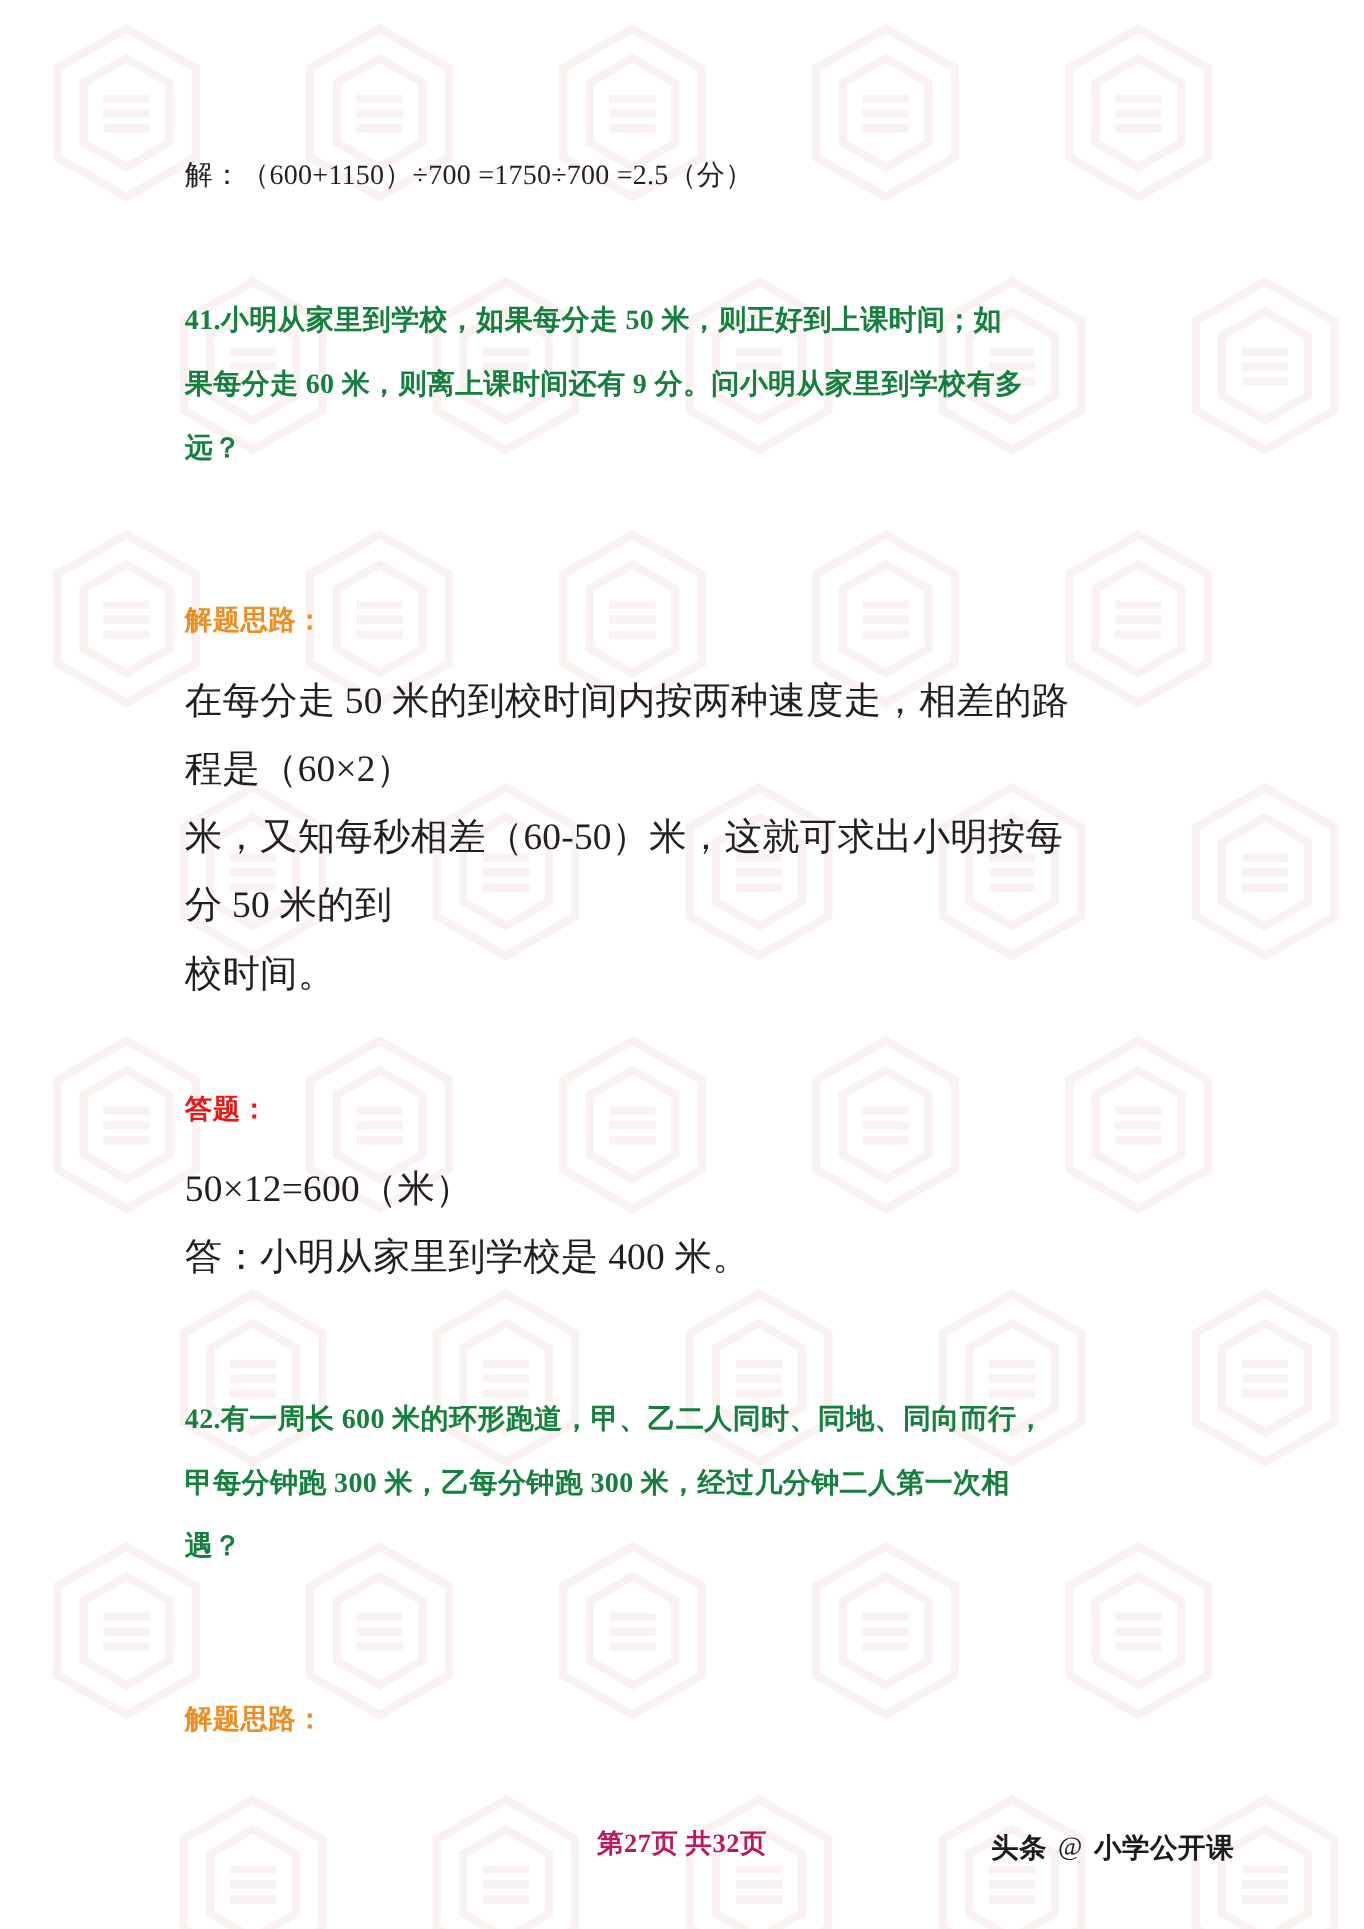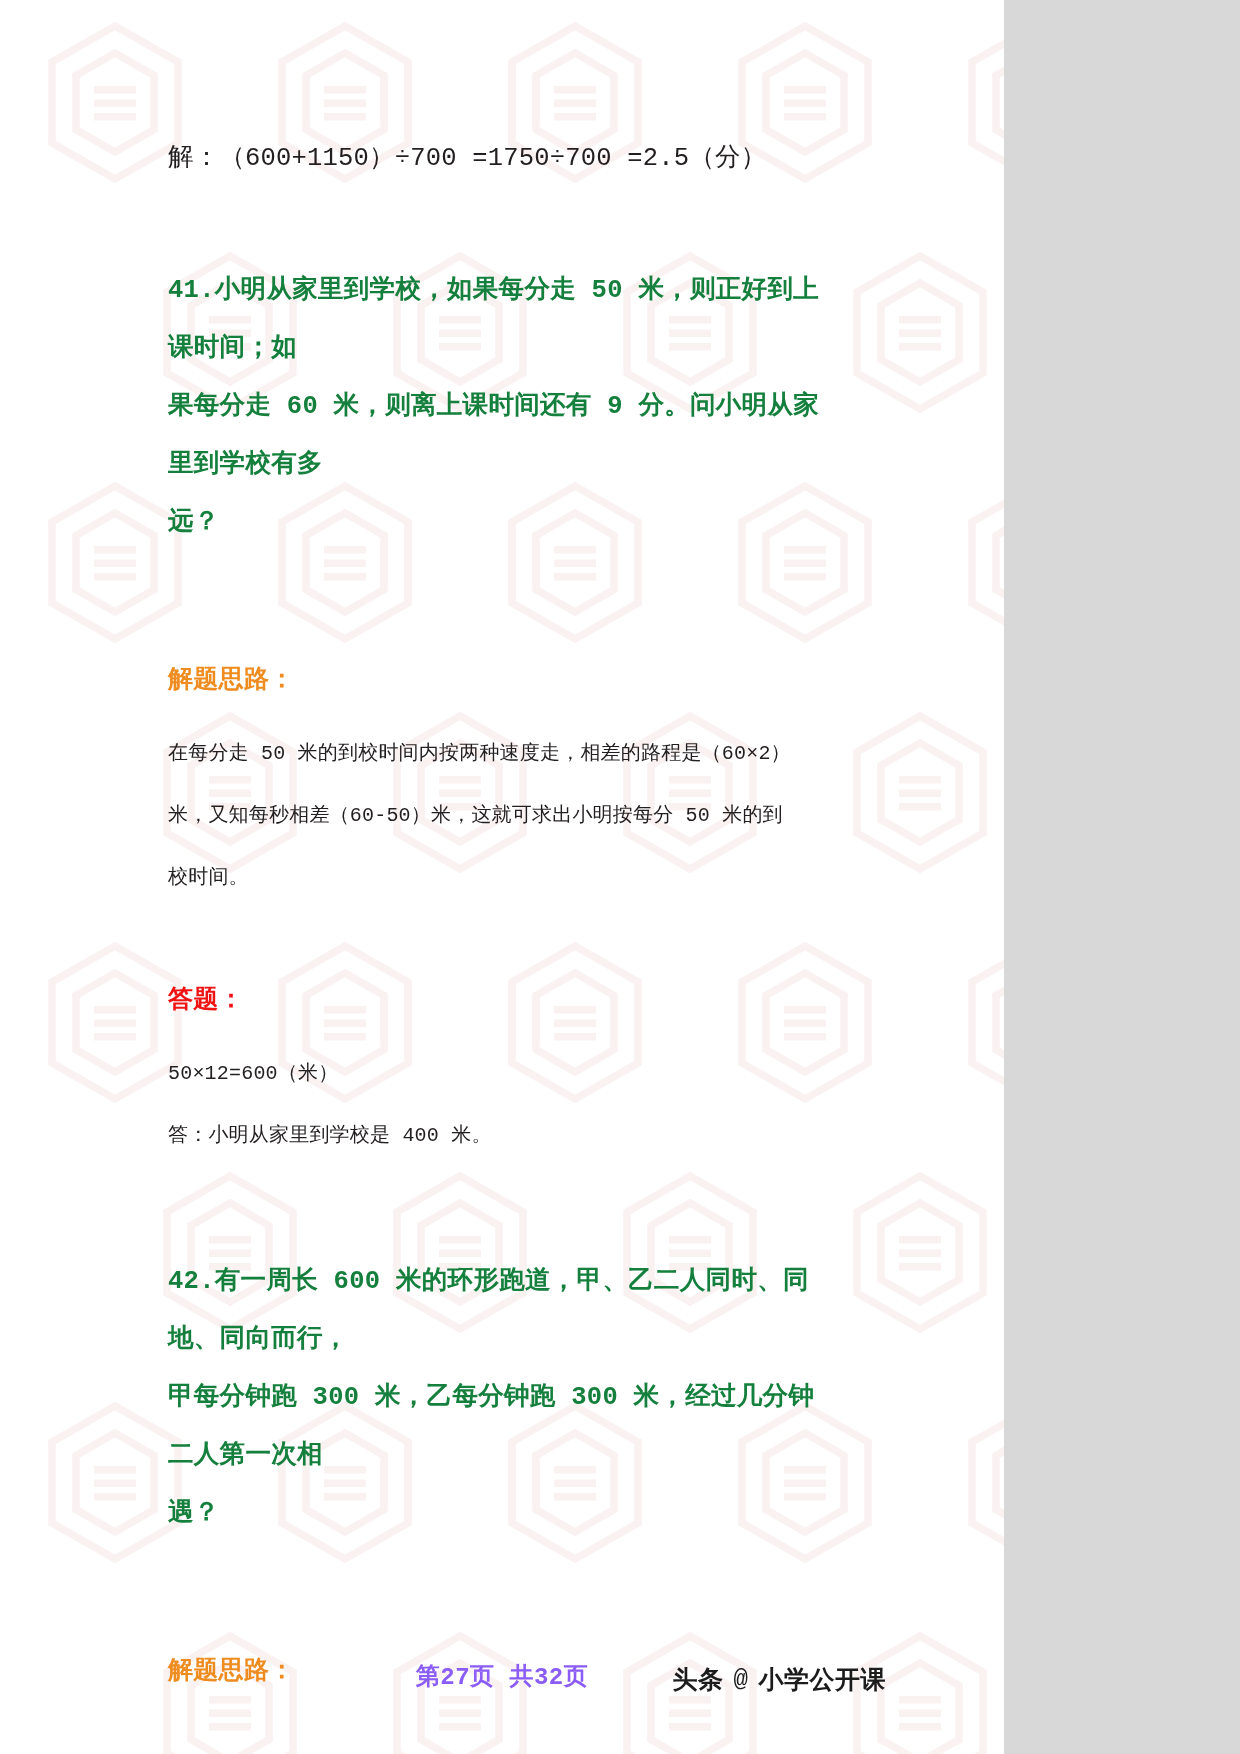--- a/index.html
+++ b/index.html
@@ -2,25 +2,25 @@
 <html><head>
 <meta charset="utf-8">
 <style>
   html, body {
     margin: 0;
     padding: 0;
     background: #d8d8d8;
   }
   .page {
     position: relative;
-    width: 1004px;
+    width: 1240px;
     height: 1754px;
     background: #ffffff;
     overflow: hidden;
-    font-family: Liberation Mono, monospace;
+    font-family: Liberation Serif, serif;
     box-sizing: border-box;
   }
 
   
   .watermark-layer {
     position: absolute;
     inset: 0;
     pointer-events: none;
     z-index: 0;
   }
@@ -74,42 +74,42 @@
   .heading-red {
     color: #ef1414;
     font-size: 25px;
     font-weight: bold;
     line-height: 40px;
     letter-spacing: 0.3px;
   }
 
   .body-block {
     color: #231f20;
-    font-size: 20px;
+    font-size: 34px;
     line-height: 62px;
     letter-spacing: 0.2px;
     max-width: 810px;
   }
 
   
   .footer {
     position: absolute;
     left: 0;
     right: 0;
     bottom: 0;
     height: 120px;
     z-index: 3;
   }
   .page-number {
     position: absolute;
     left: 0;
     right: 0;
     bottom: 62px;
     text-align: center;
-    color: #8b5cf6;
+    color: #be185d;
     font-size: 24px;
     font-weight: bold;
     letter-spacing: 0.5px;
   }
   .attribution {
     position: absolute;
     right: 118px;
     bottom: 58px;
     display: flex;
     align-items: center;

